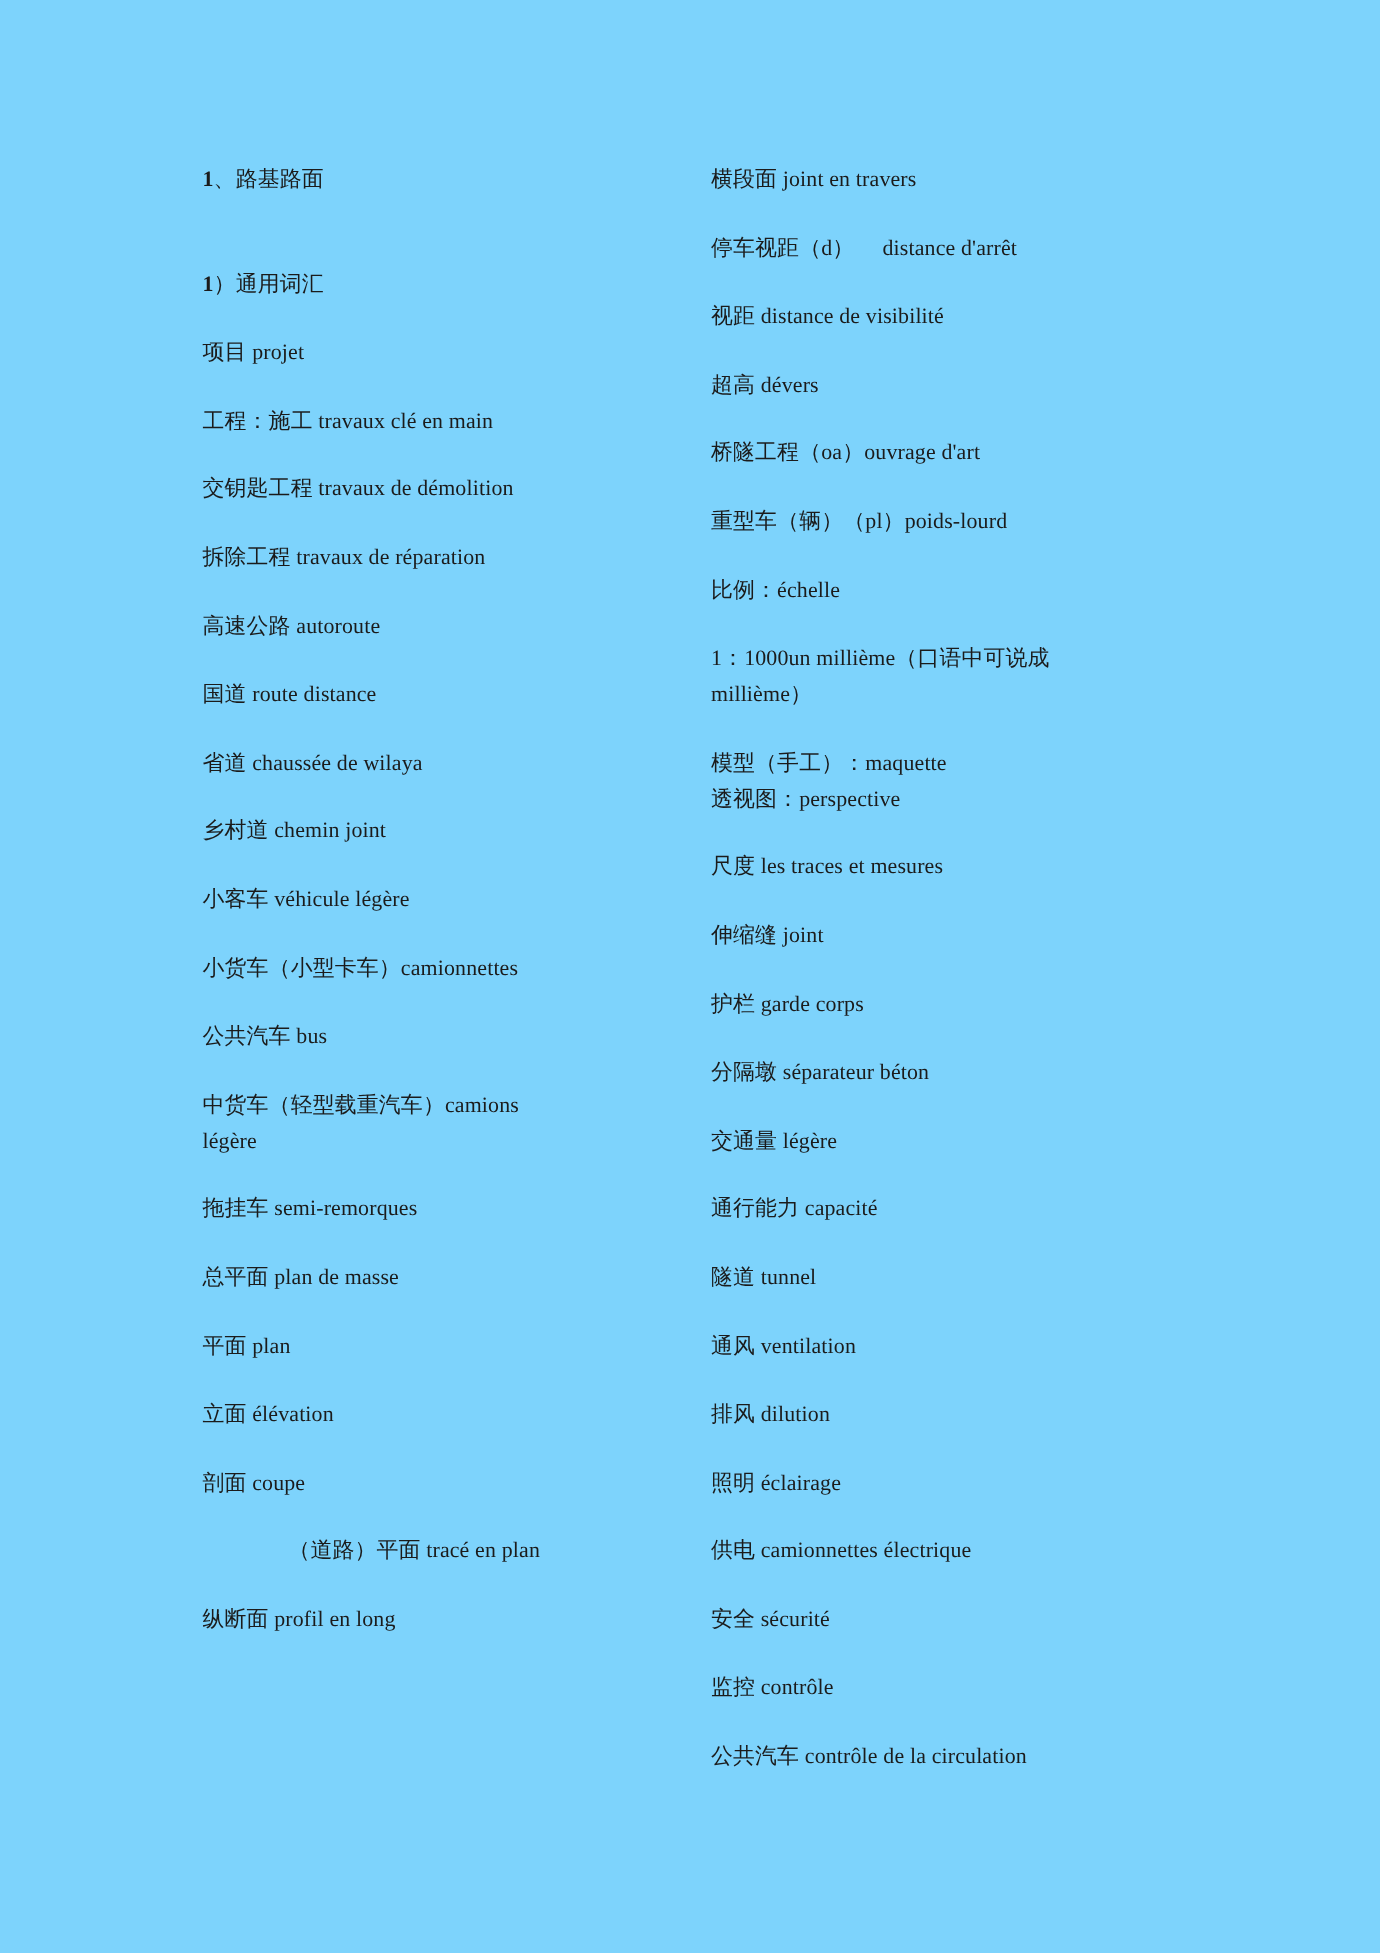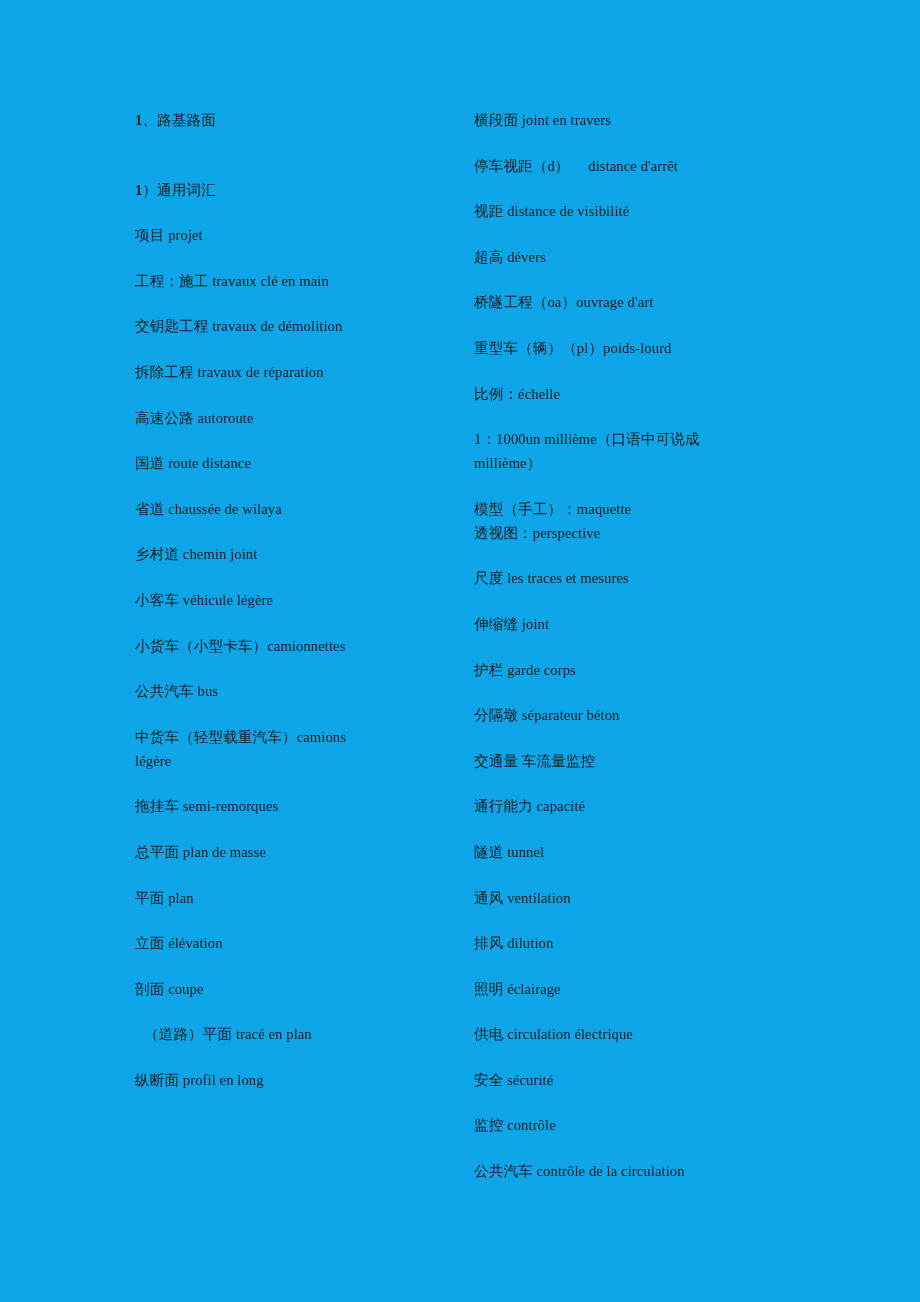--- a/index.html
+++ b/index.html
@@ -15,21 +15,21 @@
     font-family: "Liberation Serif", "DejaVu Serif", serif;
     color: #1b1b1b;
     overflow: hidden;
   }
   .page {
     position: absolute;
     left: 0;
     top: 0;
     width: 920px;
     height: 1302px;
-    background: #0ea5e9;
+    background: #7dd3fc;
   }
   .columns {
     position: absolute;
     left: 0;
     top: 108px;
     width: 920px;
   }
   .col {
     position: absolute;
     top: 0;
@@ -49,20 +49,21 @@
     color: #1b1b1b;
     letter-spacing: 0.1px;
     word-wrap: break-word;
     white-space: pre-wrap;
   }
   .entry.tight {
     margin-bottom: 0;
   }
   .entry.indent {
     padding-left: 9px;
+    text-align: right;
   }
   .entry.spacer-big {
     margin-bottom: 45.6px;
   }
   .entry .num {
     font-weight: bold;
   }
 </style>
 </head>
 <body>
@@ -102,26 +103,26 @@
       <p class="entry">桥隧工程（oa）ouvrage d'art</p>
       <p class="entry">重型车（辆）（pl）poids-lourd</p>
       <p class="entry">比例：échelle</p>
       <p class="entry">1：1000un millième（口语中可说成 millième）</p>
       <p class="entry tight">模型（手工）：maquette</p>
       <p class="entry">透视图：perspective</p>
       <p class="entry">尺度 les traces et mesures</p>
       <p class="entry">伸缩缝 joint</p>
       <p class="entry">护栏 garde corps</p>
       <p class="entry">分隔墩 séparateur béton</p>
-      <p class="entry">交通量 车流量监控</p>
+      <p class="entry">交通量 légère</p>
       <p class="entry">通行能力 capacité</p>
       <p class="entry">隧道 tunnel</p>
       <p class="entry">通风 ventilation</p>
       <p class="entry">排风 dilution</p>
       <p class="entry">照明 éclairage</p>
-      <p class="entry">供电 circulation électrique</p>
+      <p class="entry">供电 camionnettes électrique</p>
       <p class="entry">安全 sécurité</p>
       <p class="entry">监控 contrôle</p>
       <p class="entry">公共汽车 contrôle de la circulation</p>
     </div>
 
   </div>
 </div>
 
 </body></html>

